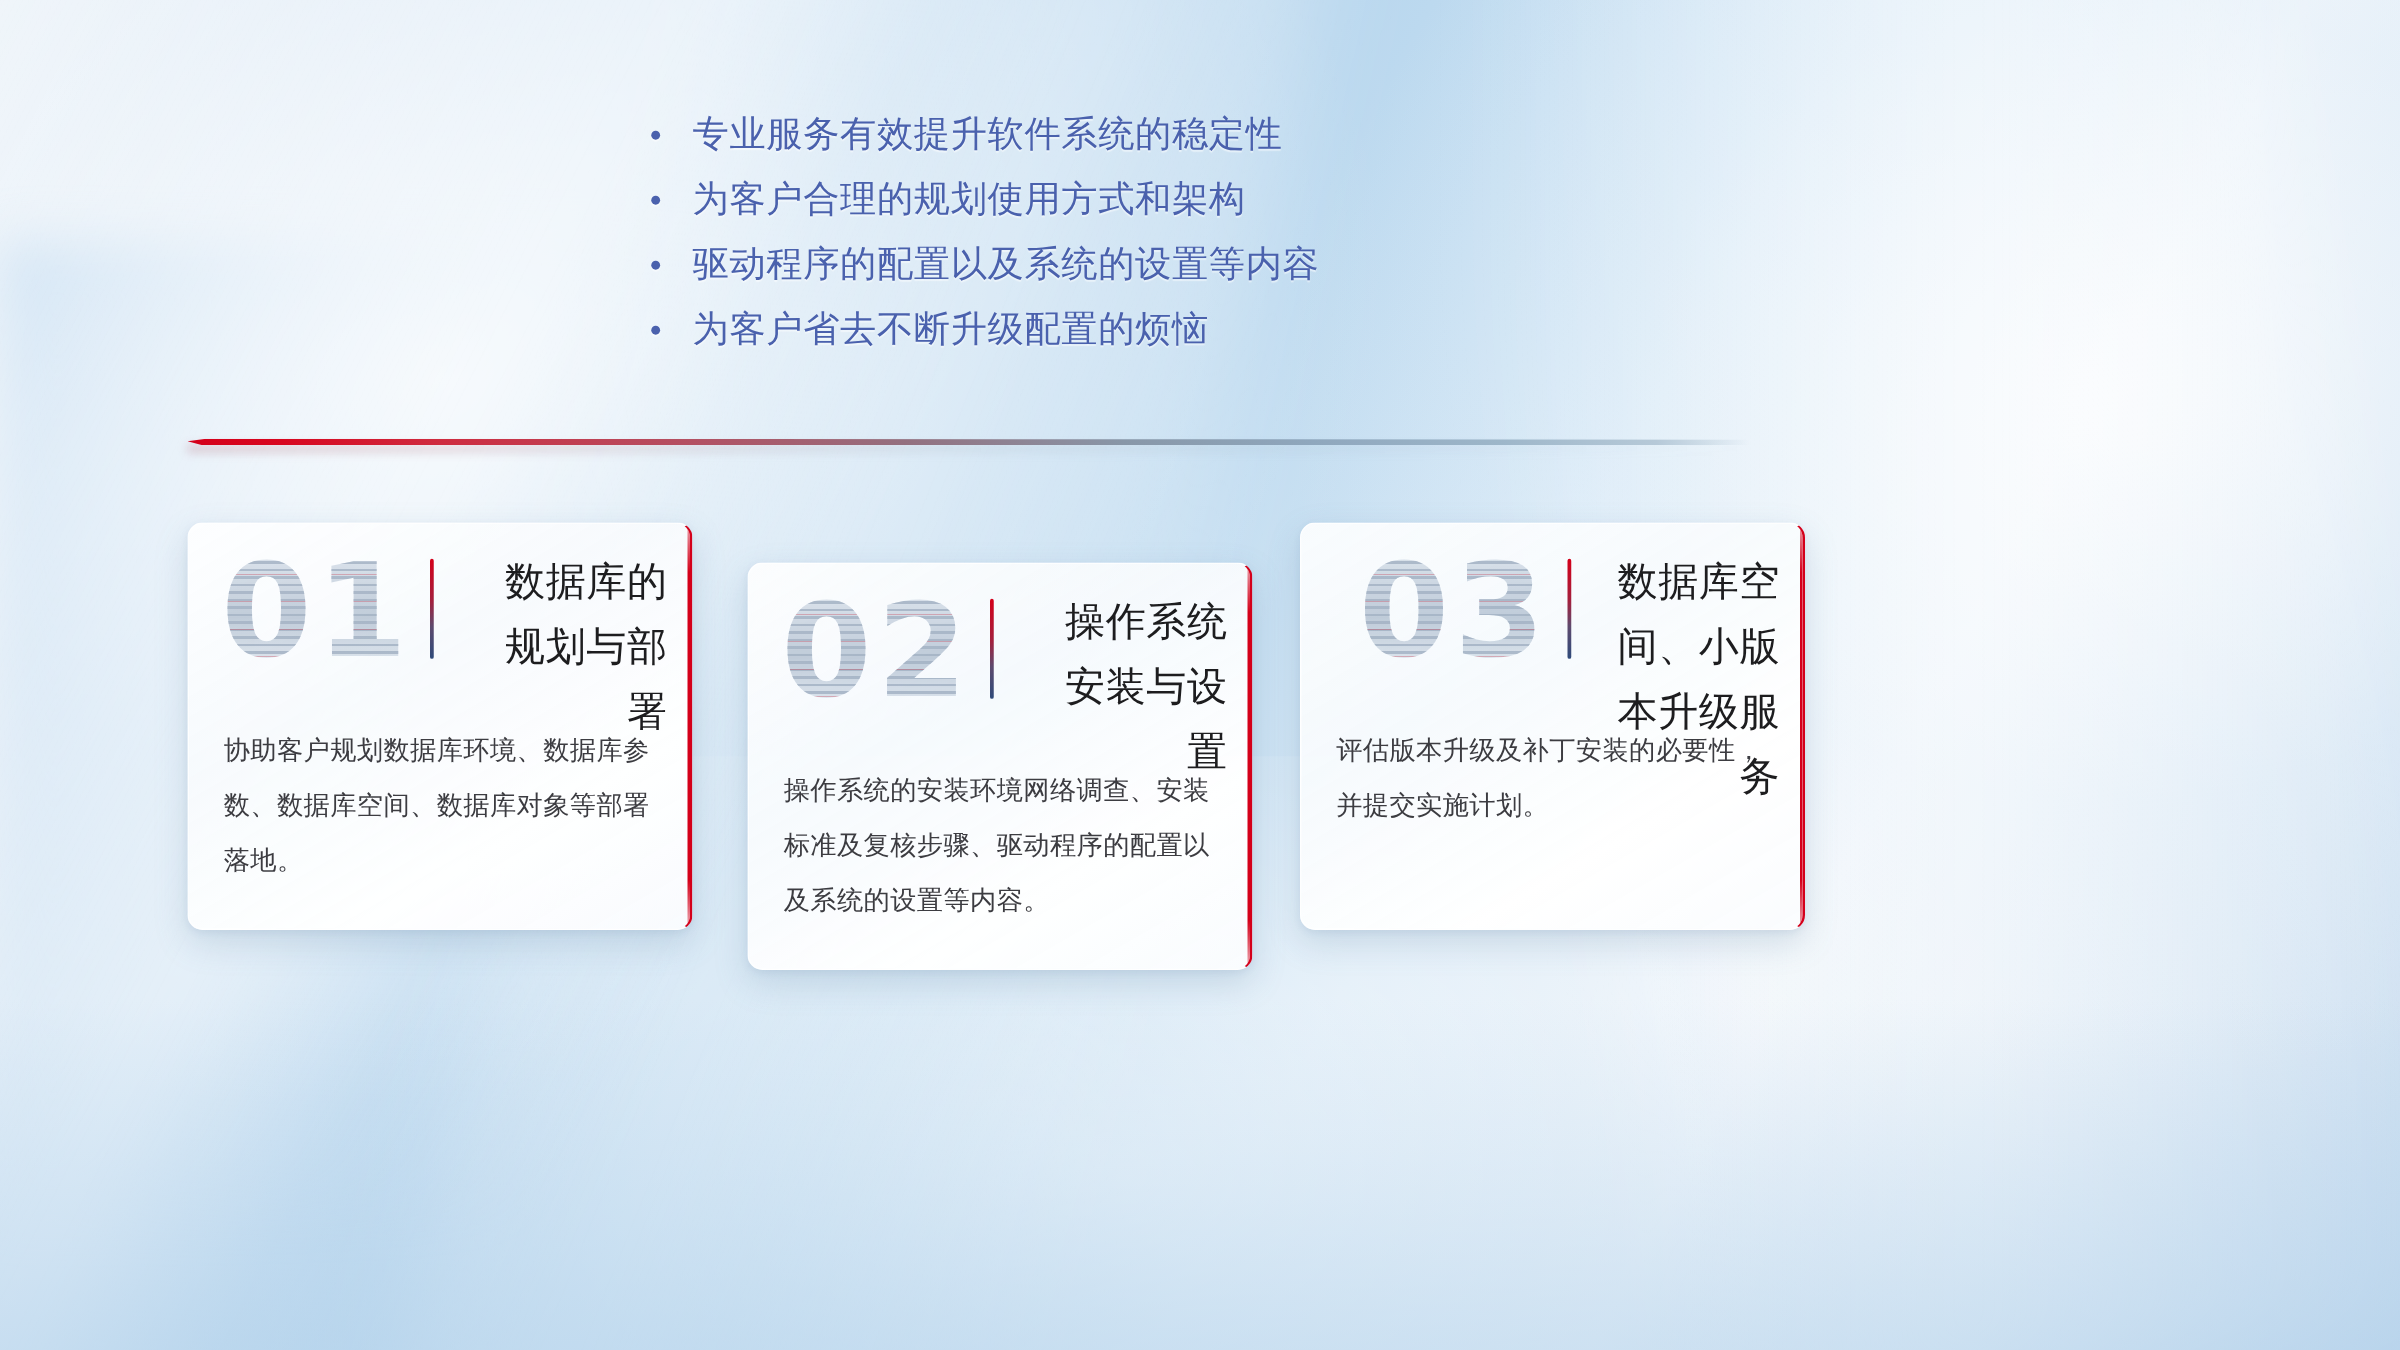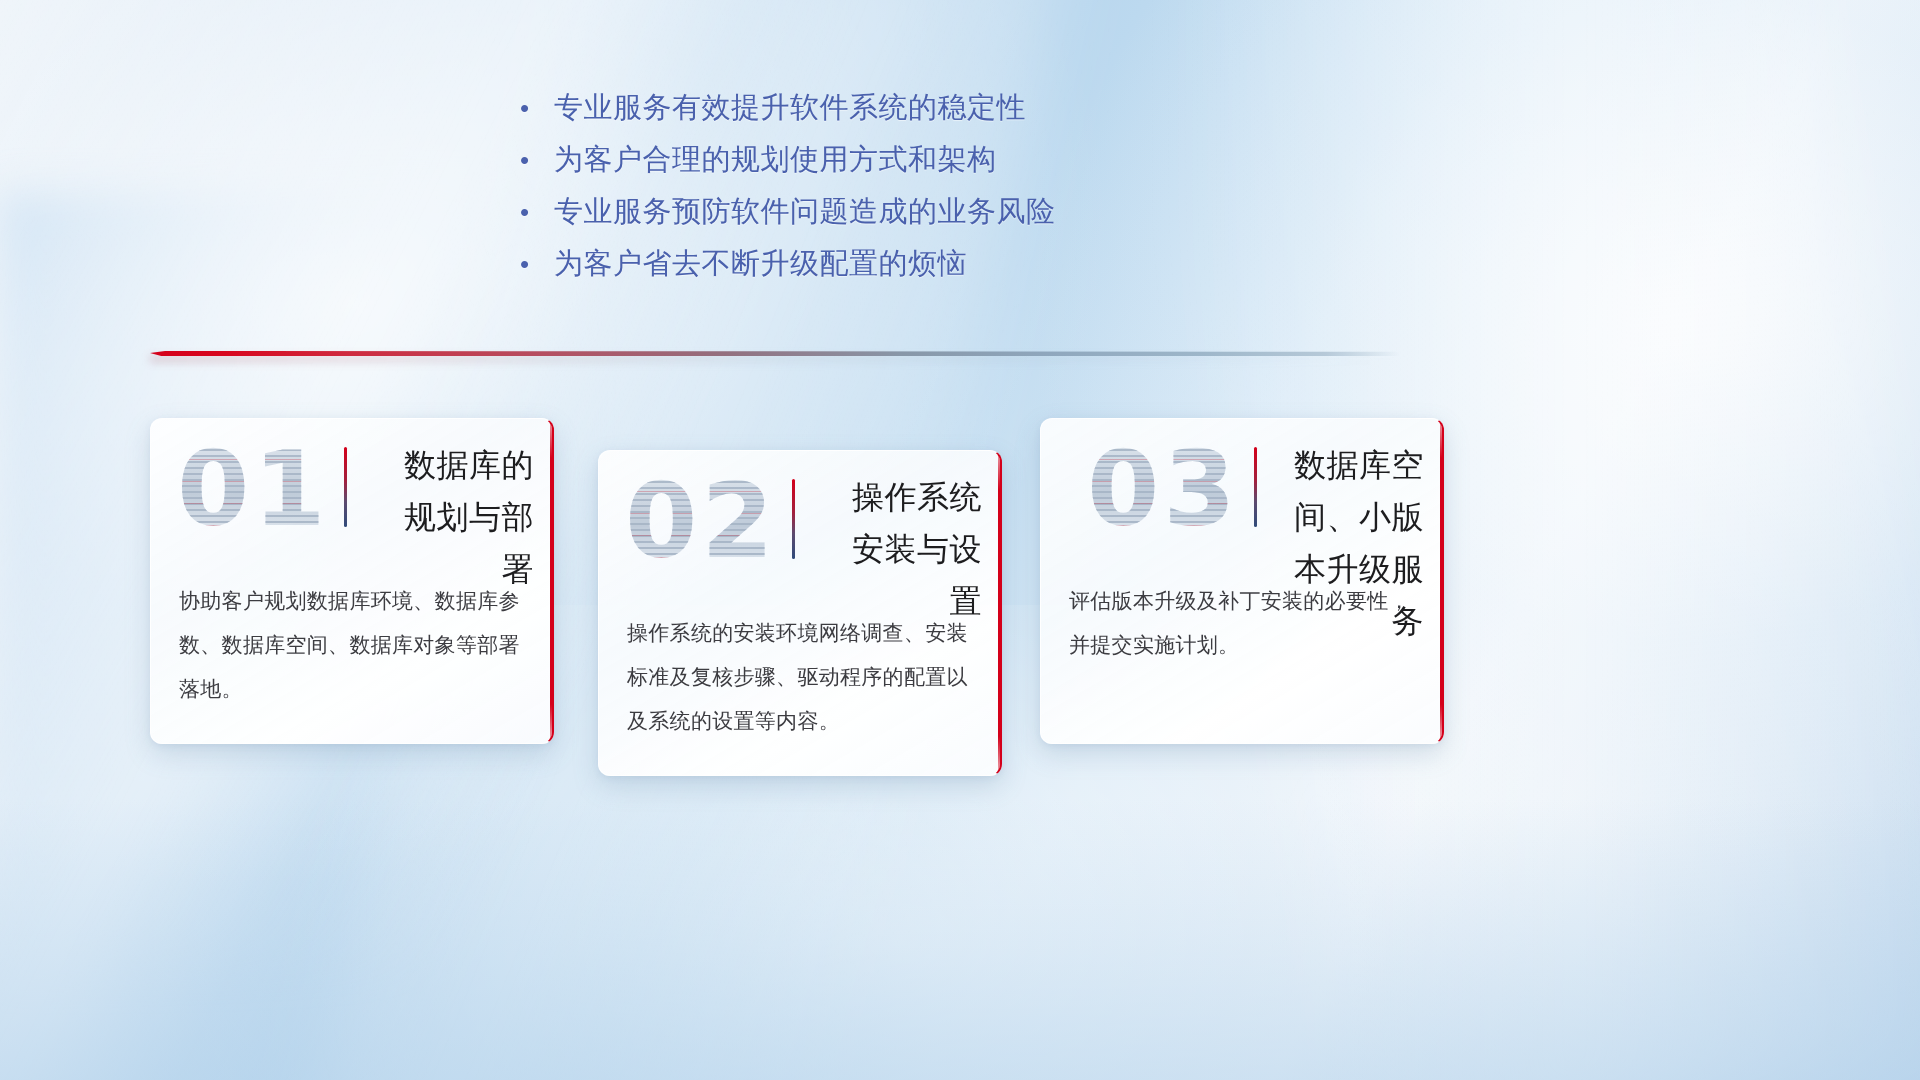--- a/index.html
+++ b/index.html
@@ -196,21 +196,21 @@
     <div class="bullet-row">
       <span class="bullet-dot">•</span>
       <span class="bullet-text">专业服务有效提升软件系统的稳定性</span>
     </div>
     <div class="bullet-row">
       <span class="bullet-dot">•</span>
       <span class="bullet-text">为客户合理的规划使用方式和架构</span>
     </div>
     <div class="bullet-row">
       <span class="bullet-dot">•</span>
-      <span class="bullet-text">专业服务预防软件问题造成的业务风险</span>
+      <span class="bullet-text">驱动程序的配置以及系统的设置等内容</span>
     </div>
     <div class="bullet-row">
       <span class="bullet-dot">•</span>
       <span class="bullet-text">为客户省去不断升级配置的烦恼</span>
     </div>
   </div>
 
   <div class="divider-wrap">
     <div class="divider-shadow"></div>
     <div class="divider-line"></div>

